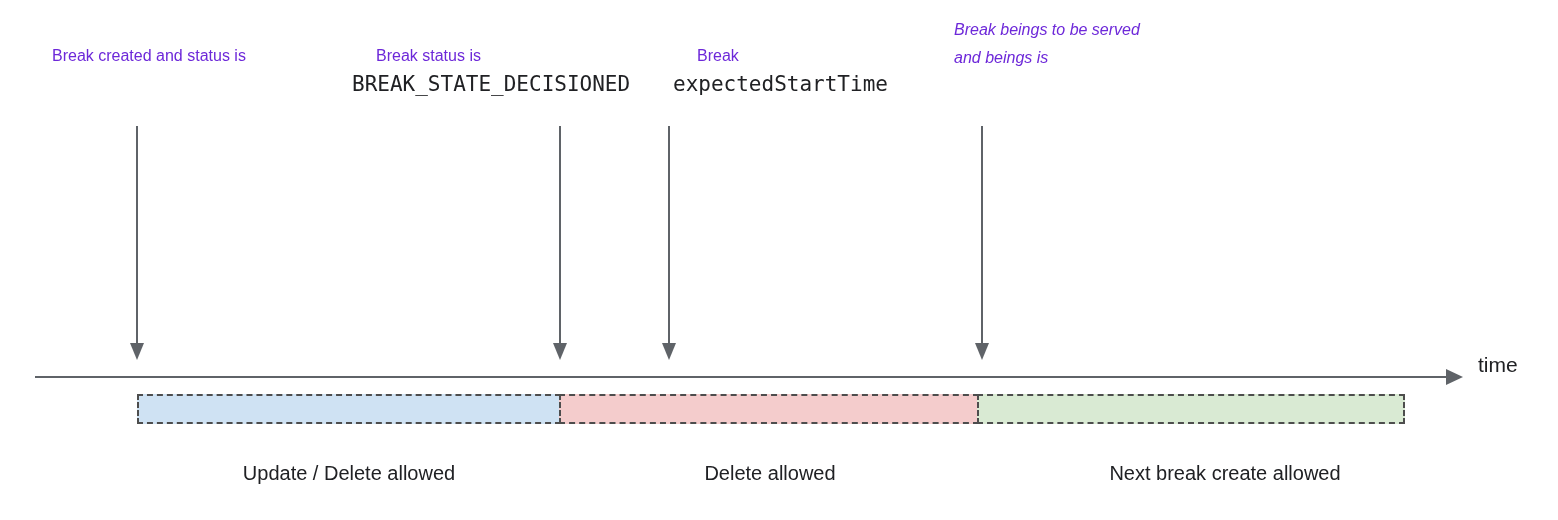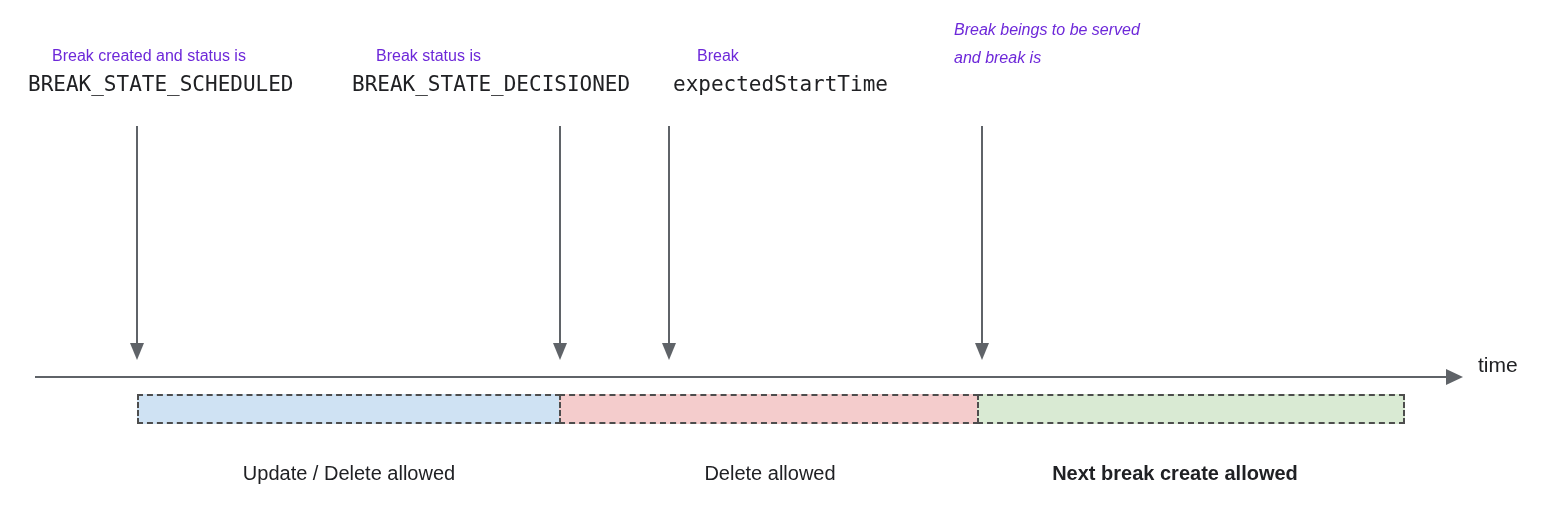--- a/index.html
+++ b/index.html
@@ -31,45 +31,44 @@
   .axis-label{position:absolute;left:1478px;top:352px;font-size:21px;line-height:26px;color:#202124;}
   
   .segment{position:absolute;top:394px;height:30px;box-sizing:border-box;border:2px dashed #4d4d4d;}
   .segment-1{left:137px;width:424px;}
   .segment-2{left:559px;width:420px;}
   .segment-3{left:977px;width:428px;}
   
   .seg-label{position:absolute;top:460px;font-size:20px;line-height:26px;text-align:center;color:#202124;}
   .seg-label-1{left:137px;width:424px;}
   .seg-label-2{left:561px;width:418px;}
-  .seg-label-3{left:962px;width:426px;font-weight:bold;}
+  .seg-label-3{left:1012px;width:426px;}
 </style>
 </head>
 <body>
 
 <div class="canvas">
 
   <div class="annotation annotation-1">
     <div class="ann-line">Break created and status is</div>
-    <div class="ann-code">BREAK_STATE_SCHEDULED</div>
   </div>
 
   <div class="annotation annotation-3">
     <div class="ann-line">Break</div>
     <div class="ann-code">expectedStartTime</div>
   </div>
 
   <div class="annotation annotation-2">
     <div class="ann-line">Break status is</div>
     <div class="ann-code">BREAK_STATE_DECISIONED</div>
   </div>
 
   <div class="annotation annotation-4">
     <div class="ann-line">Break beings to be served</div>
-    <div class="ann-line">and break is</div>
+    <div class="ann-line">and beings is</div>
   </div>
 
   <div class="varrow varrow-1">
     <div class="shaft"></div>
     <div class="head"></div>
   </div>
   <div class="varrow varrow-2">
     <div class="shaft"></div>
     <div class="head"></div>
   </div>

